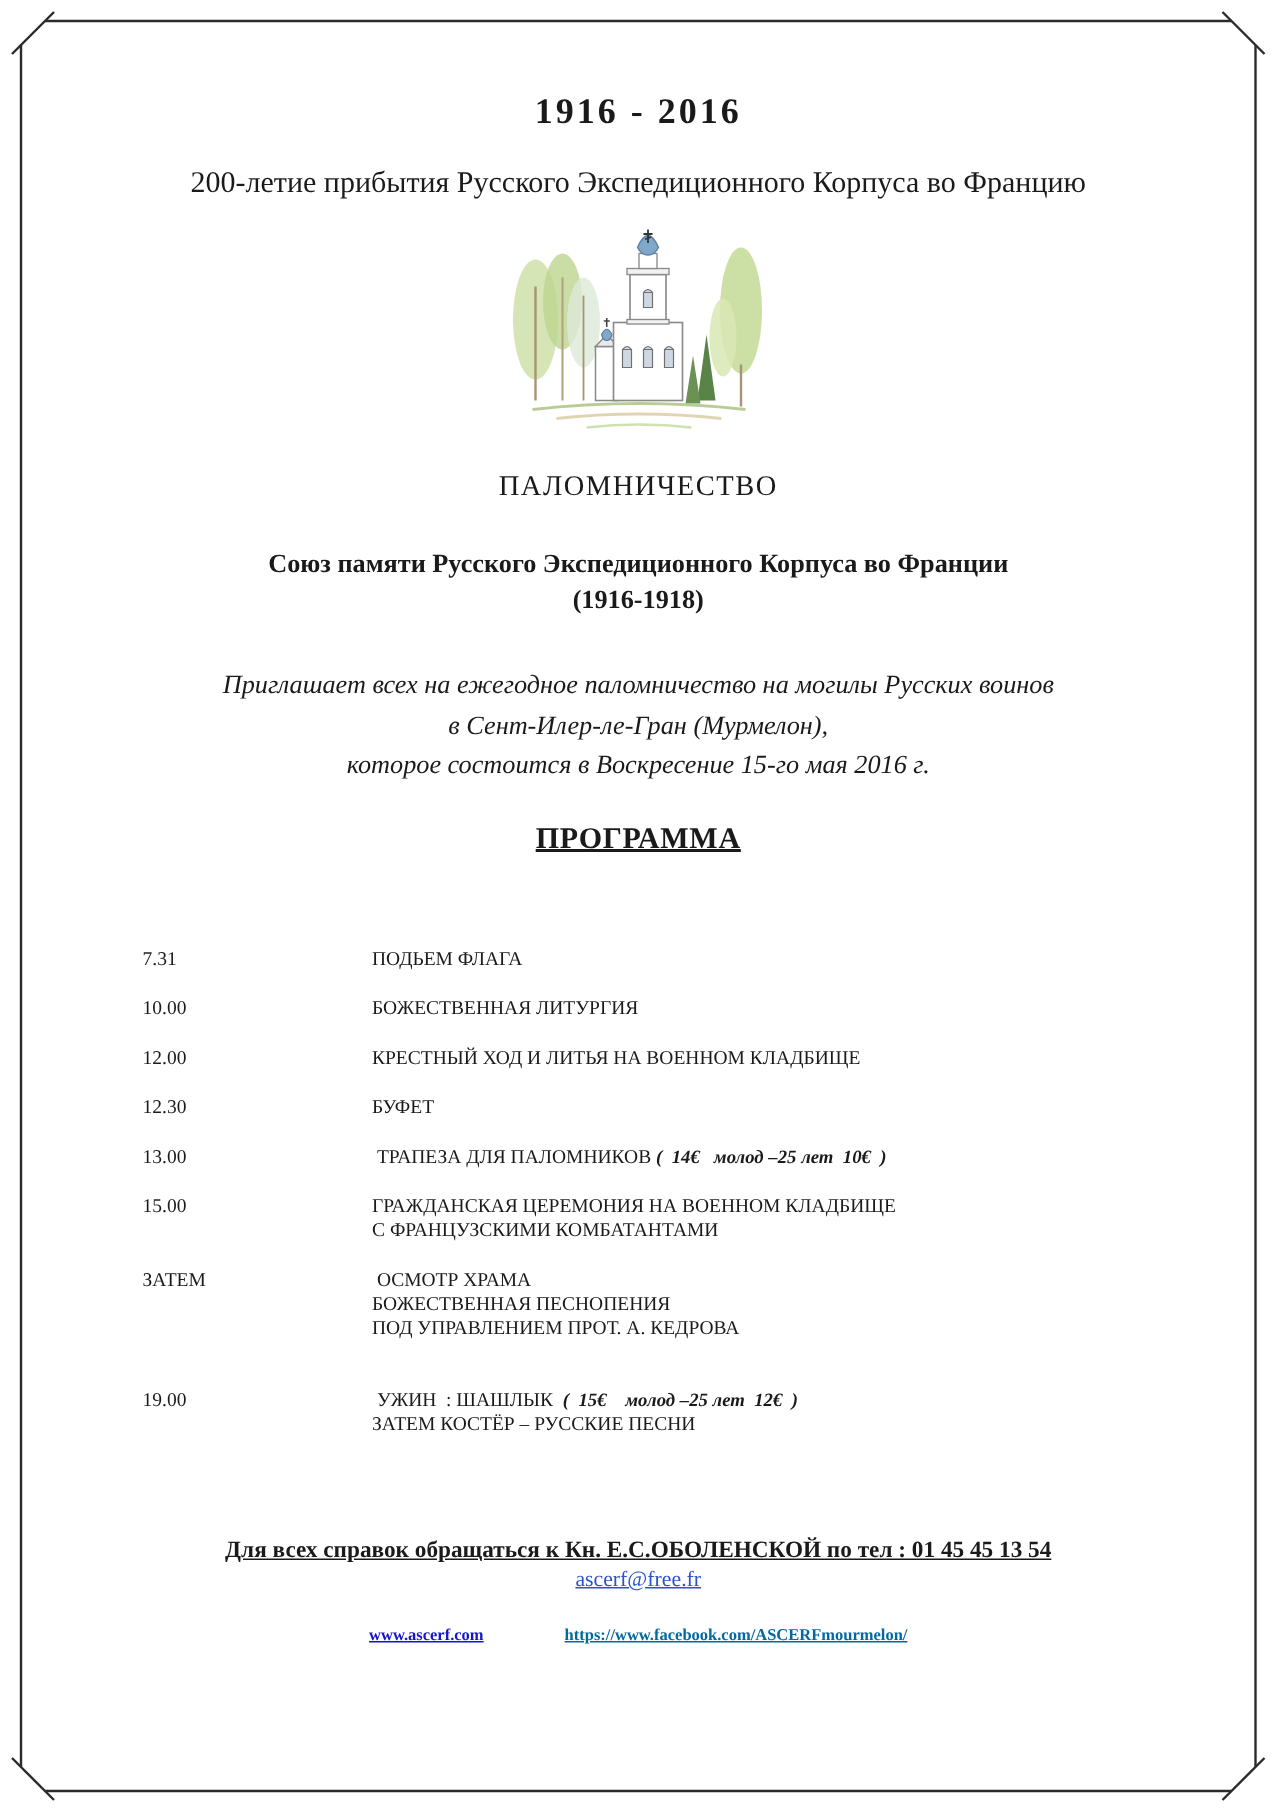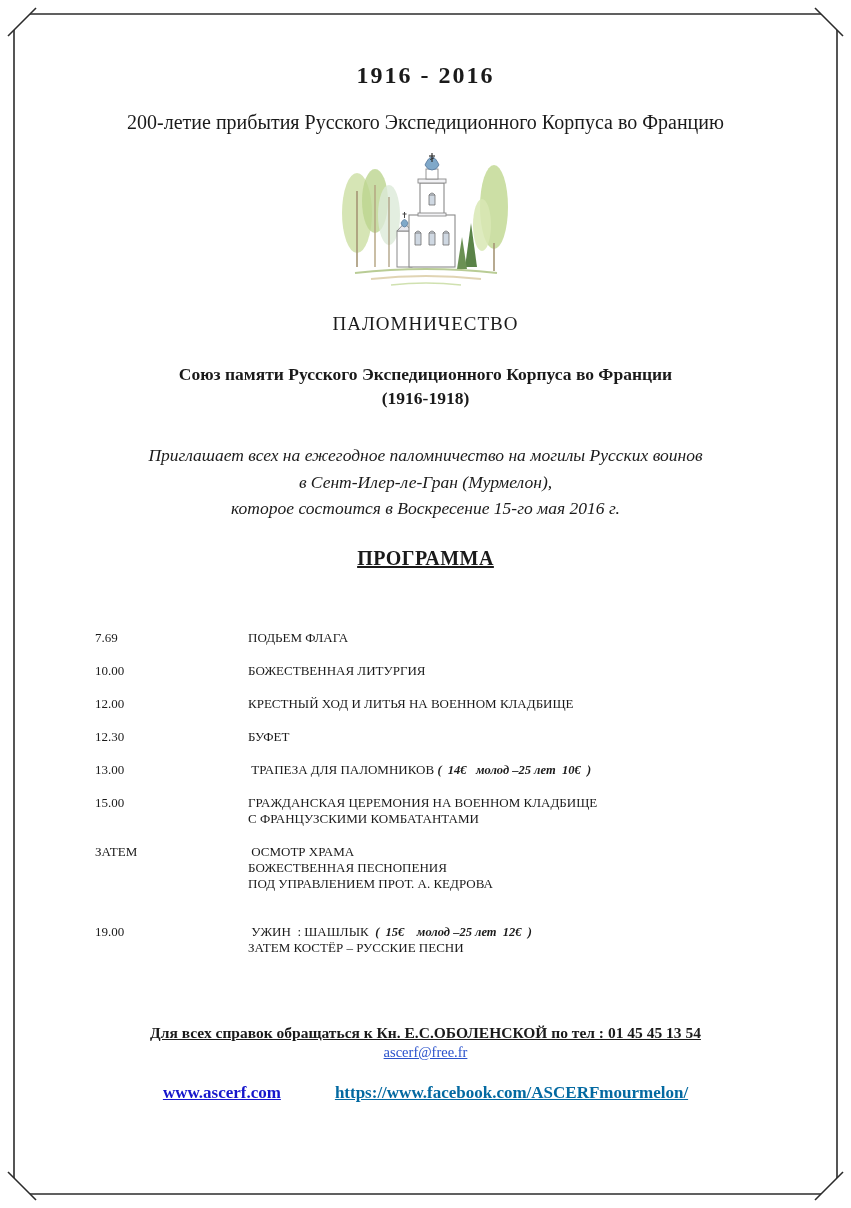--- a/index.html
+++ b/index.html
@@ -58,21 +58,21 @@
     white-space:pre;
   }
   .contact{
     font-size:15.5px;font-weight:bold;text-decoration:underline;
     margin:44px 0 2px 0;
   }
   .email-row{margin:2px 0 0 0;font-size:14.5px;}
   .links-row{
     margin-top:22px;
     display:flex;justify-content:center;gap:54px;
-    font-size:17px;font-weight:bold;text-align:right;
+    font-size:11px;font-weight:bold;text-align:right;
   }
   a.doc-link{text-decoration:underline;cursor:pointer;}
   .sp{white-space:pre;}
 </style>
 </head>
 <body>
 
 <svg class="frame" width="851" height="1208" viewBox="0 0 851 1208">
   <g stroke="#2b2b2b" stroke-width="1.6" fill="none">
 
@@ -149,21 +149,21 @@
   <div class="invitation">
     <div>Приглашает всех на ежегодное паломничество на могилы Русских воинов</div>
     <div>в Сент-Илер-ле-Гран (Мурмелон),</div>
     <div>которое состоится в Воскресение 15-го мая 2016 г.</div>
   </div>
 
   <div class="program-title">ПРОГРАММА</div>
 
   <div class="schedule">
       <div class="sched-row">
-        <div class="sched-time sp">7.69</div>
+        <div class="sched-time sp">7.31</div>
         <div class="sched-desc">
           <div class="sched-line"><span class="sp">ПОДЬЕМ ФЛАГА</span></div>
         </div>
       </div>
       <div class="sched-row">
         <div class="sched-time sp">10.00</div>
         <div class="sched-desc">
           <div class="sched-line"><span class="sp">БОЖЕСТВЕННАЯ ЛИТУРГИЯ</span></div>
         </div>
       </div>

